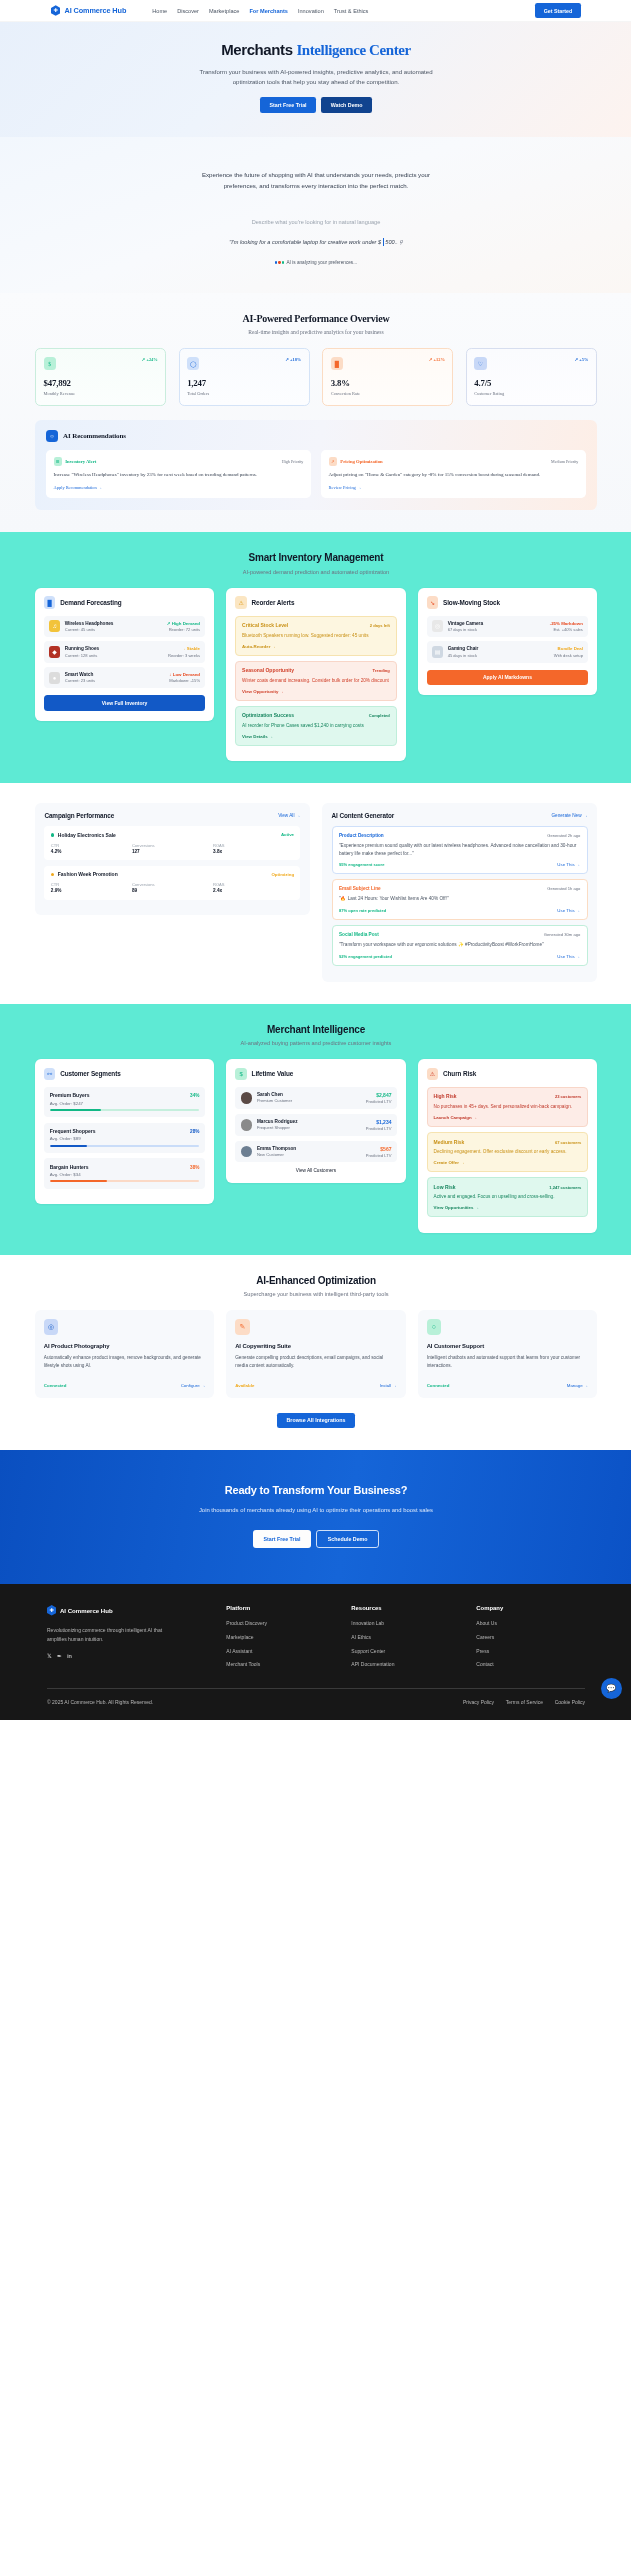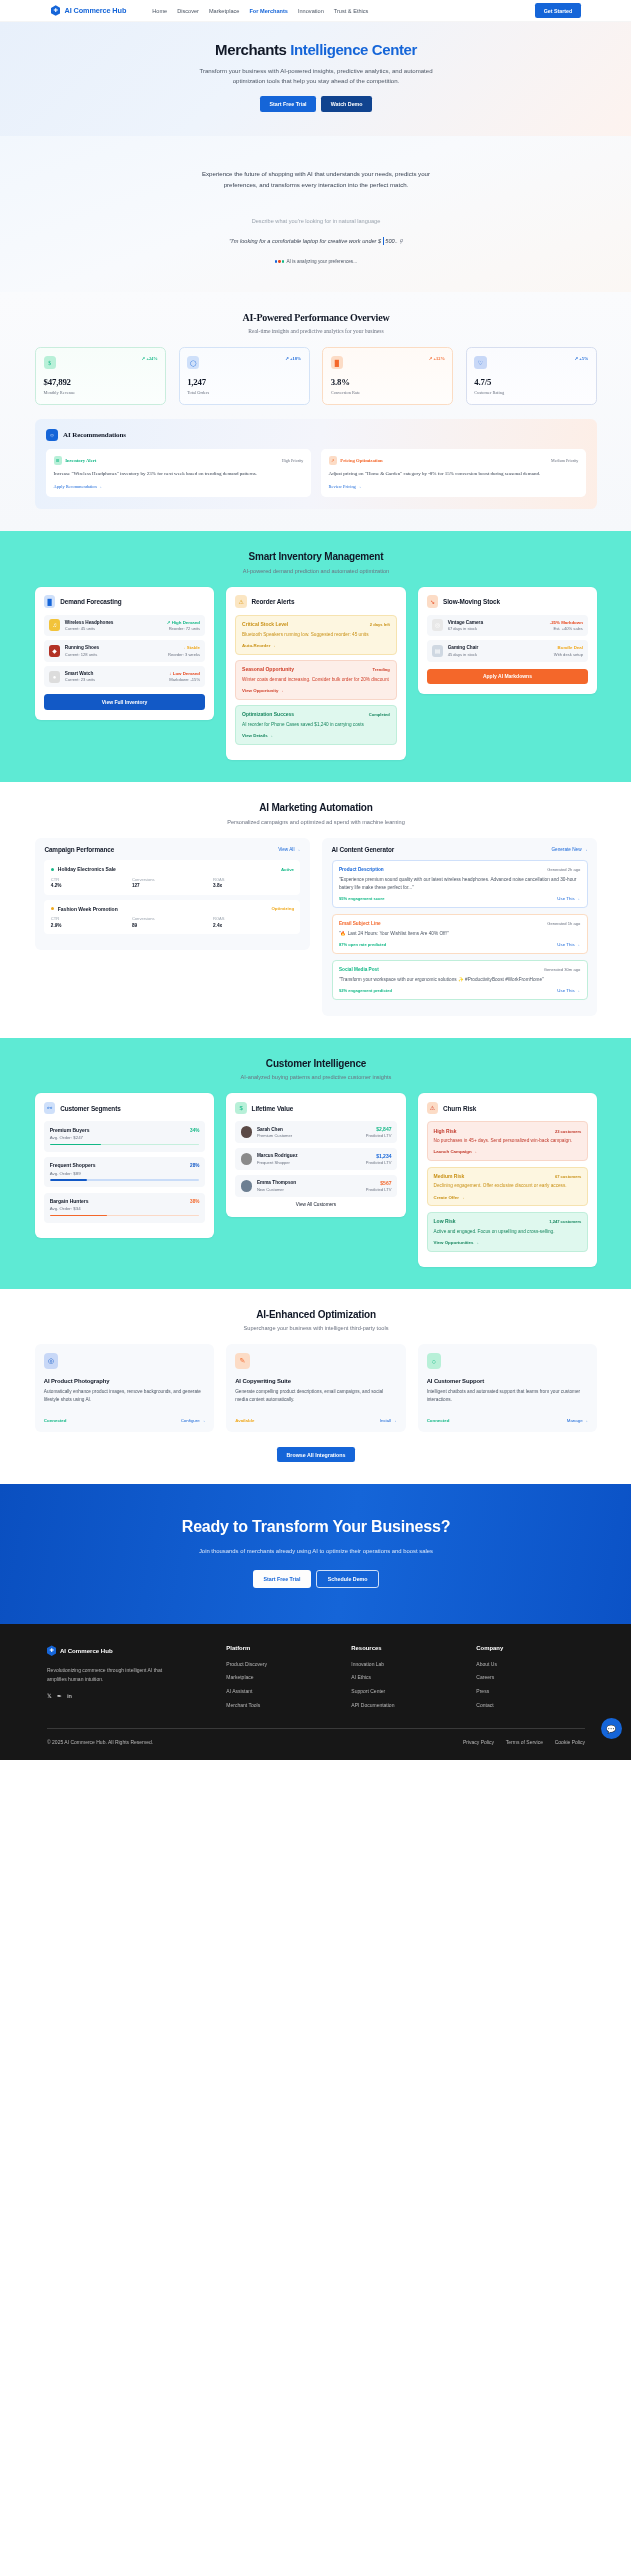--- a/index.html
+++ b/index.html
@@ -38,21 +38,21 @@
     padding: 4.1px 8.8px; border-radius: 2.3px; border: none;
     cursor: pointer;
   }
   
   .hero {
     background: linear-gradient(135deg, #e8f0fb 0%, #eef4fc 40%, #fdf3ef 100%);
     padding: 19px 0 24.6px;
     text-align: center;
   }
   .hero h1 { font-size: 15px; letter-spacing: -0.4px; font-weight: bold; }
-  .hero h1 .accent { color: #1565d8; }
+  .hero h1 .accent { color: #1565d8; font-family: Liberation Serif, serif; }
   .hero p {
     margin: 7.6px auto 0; max-width: 252px;
     font-size: 6.1px; color: #4b5563; line-height: 1.65;
   }
   .hero-btns { margin-top: 10.5px; display: flex; justify-content: center; gap: 5.3px; }
   .btn-primary {
     background: #1565d8; color: #fff; border: none;
     font-size: 5.3px; font-weight: bold; padding: 4.7px 9.4px;
     border-radius: 2.3px; cursor: pointer;
   }
@@ -198,21 +198,21 @@
   .int { background:#f7f9fc; border-radius:5.9px; padding:8.8px 8.8px 9.4px; }
   .int-ico { width:14.6px; height:16.4px; border-radius:4.1px; display:flex; align-items:center; justify-content:center; font-size:7px; }
   .int-name { margin-top:8.2px; font-size:5.9px; font-weight:bold; letter-spacing:-0.1px; }
   .int-desc { margin-top:4.7px; font-size:4.7px; color:#4b5563; line-height:1.65; min-height:23.4px; }
   .int-foot { margin-top:5.9px; display:flex; align-items:baseline; }
   .int-state { font-size:4.4px; font-weight:bold; }
   .int-act { margin-left:auto; font-size:4.4px; color:#1565d8; cursor:pointer; }
   .browse-wrap { text-align:center; margin-top:15px; }
   
   .cta { background: linear-gradient(100deg,#0a4fc0 0%,#1565d8 55%,#0b52c6 100%); text-align:center; padding:34px 0 36px; }
-  .cta h2 { color:#fff; font-size:16px; font-weight:bold; letter-spacing:-0.2px; }
+  .cta h2 { color:#fff; font-size:11px; font-weight:bold; letter-spacing:-0.2px; }
   .cta p { color:#dbe8fb; font-size:5.9px; margin:9.4px auto 0; max-width:246px; line-height:1.7; }
   .cta-btns { margin-top:14px; display:flex; justify-content:center; gap:5.3px; }
   .btn-white { background:#fdfdfd; color:#1565d8; border:none; font-size:5.3px; font-weight:bold; padding:5.3px 10.5px; border-radius:2.9px; cursor:pointer; }
   .btn-ghost { background:transparent; color:#fff; border:0.6px solid #cfe0f8; font-size:5.3px; font-weight:bold; padding:5.3px 10.5px; border-radius:2.9px; cursor:pointer; }
   
   .footer { background:#171717; color:#d4d4d4; padding:21px 0 0; position:relative; }
   .fgrid { width:538px; margin:0 auto; display:grid; grid-template-columns:1.5fr 1fr 1fr 1fr; gap:16.4px; }
   .fbrand { display:flex; align-items:center; gap:3.5px; }
   .fbrand-name { color:#fff; font-size:6.1px; font-weight:bold; }
   .fdesc { margin-top:10px; font-size:5px; line-height:1.8; color:#b8b8b8; max-width:120px; }
@@ -466,24 +466,20 @@
             </div>
           </div>
         <button class="wide-btn" id="sm-btn" style="background: rgb(244, 103, 42);">Apply AI Markdowns</button>
       </div>
     </div>
   </div>
 </section>
 
 <section class="section bg-white">
   <div class="wrap">
-    <div class="sec-head">
-      <h2>AI Marketing Automation</h2>
-      <p>Personalized campaigns and optimized ad spend with machine learning</p>
-    </div>
     <div class="duo">
       <div class="mpanel">
         <div class="mpanel-head">
           <span class="mpanel-title">Campaign Performance</span>
           <span class="mpanel-link">View All →</span>
         </div>
         <div id="campaign-list">
             <div class="camp">
               <div class="camp-top">
                 <span class="camp-dot" style="background: rgb(18, 184, 134);"></span>
@@ -569,21 +565,21 @@
             </div>
           </div>
       </div>
     </div>
   </div>
 </section>
 
 <section class="section bg-light">
   <div class="wrap">
     <div class="sec-head">
-      <h2>Customer Intelligence</h2>
+      <h2>Merchant Intelligence</h2>
       <p>AI-analyzed buying patterns and predictive customer insights</p>
     </div>
     <div class="triple">
       <div class="panel">
         <div class="panel-head">
           <span class="panel-ico" id="seg-ico" style="background: rgb(207, 224, 250); color: rgb(21, 101, 216);">⚯</span>
           <span class="panel-title">Customer Segments</span>
         </div>
         <div id="segment-list">
             <div class="seg">

